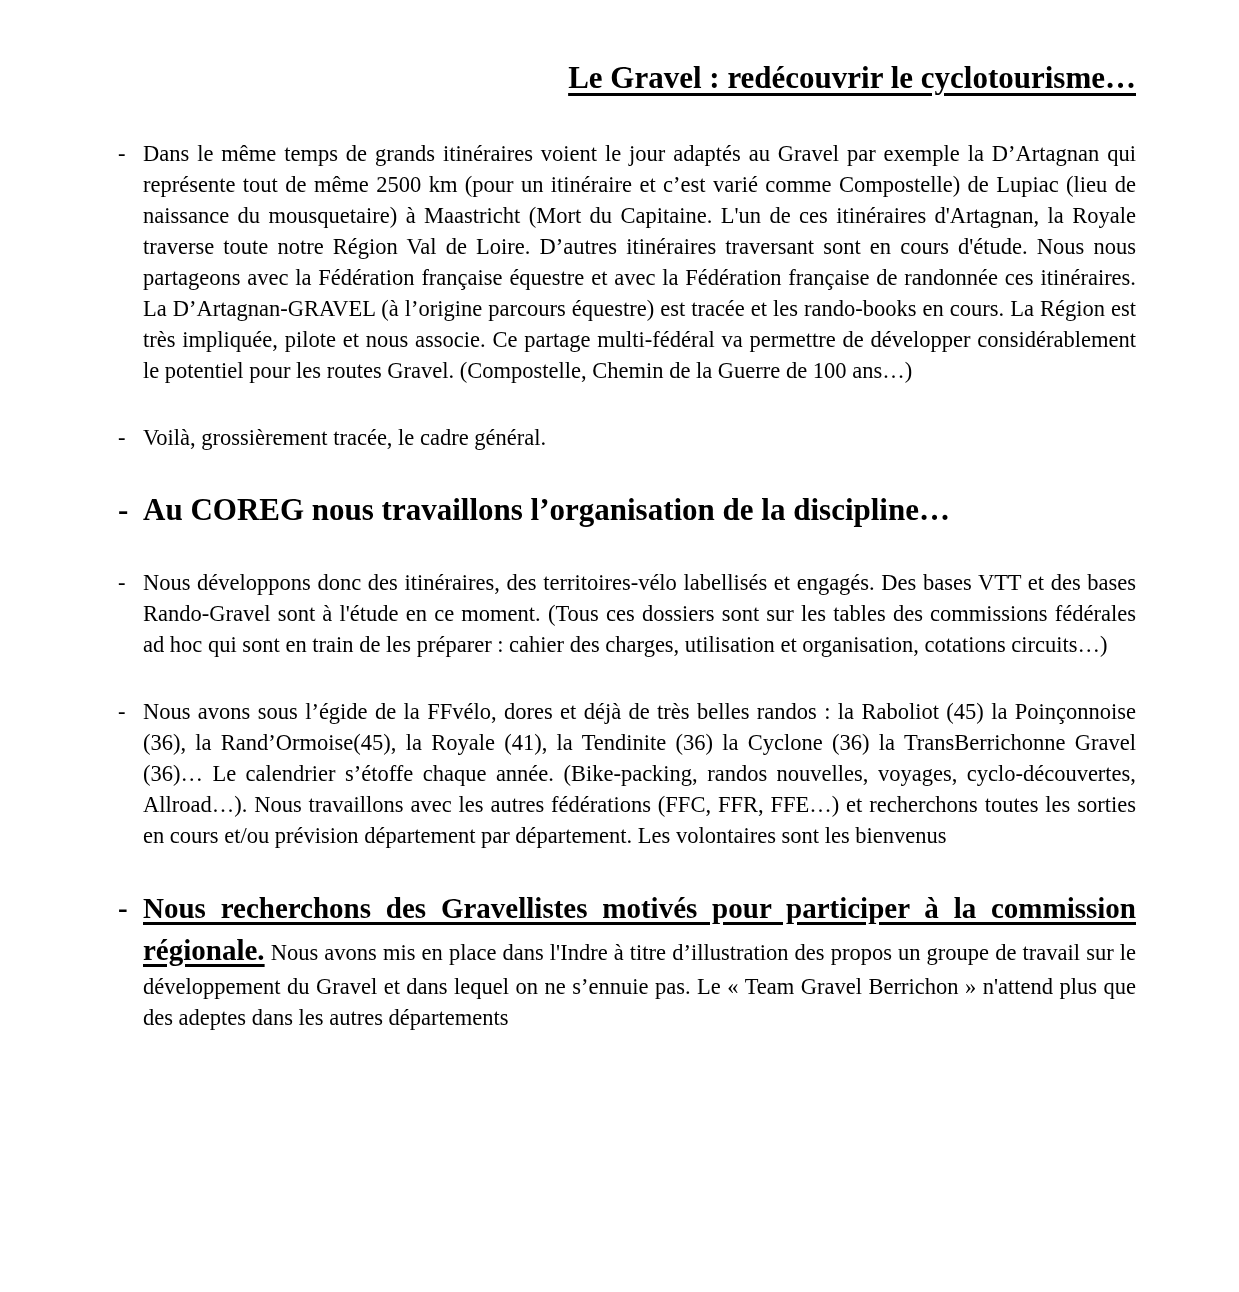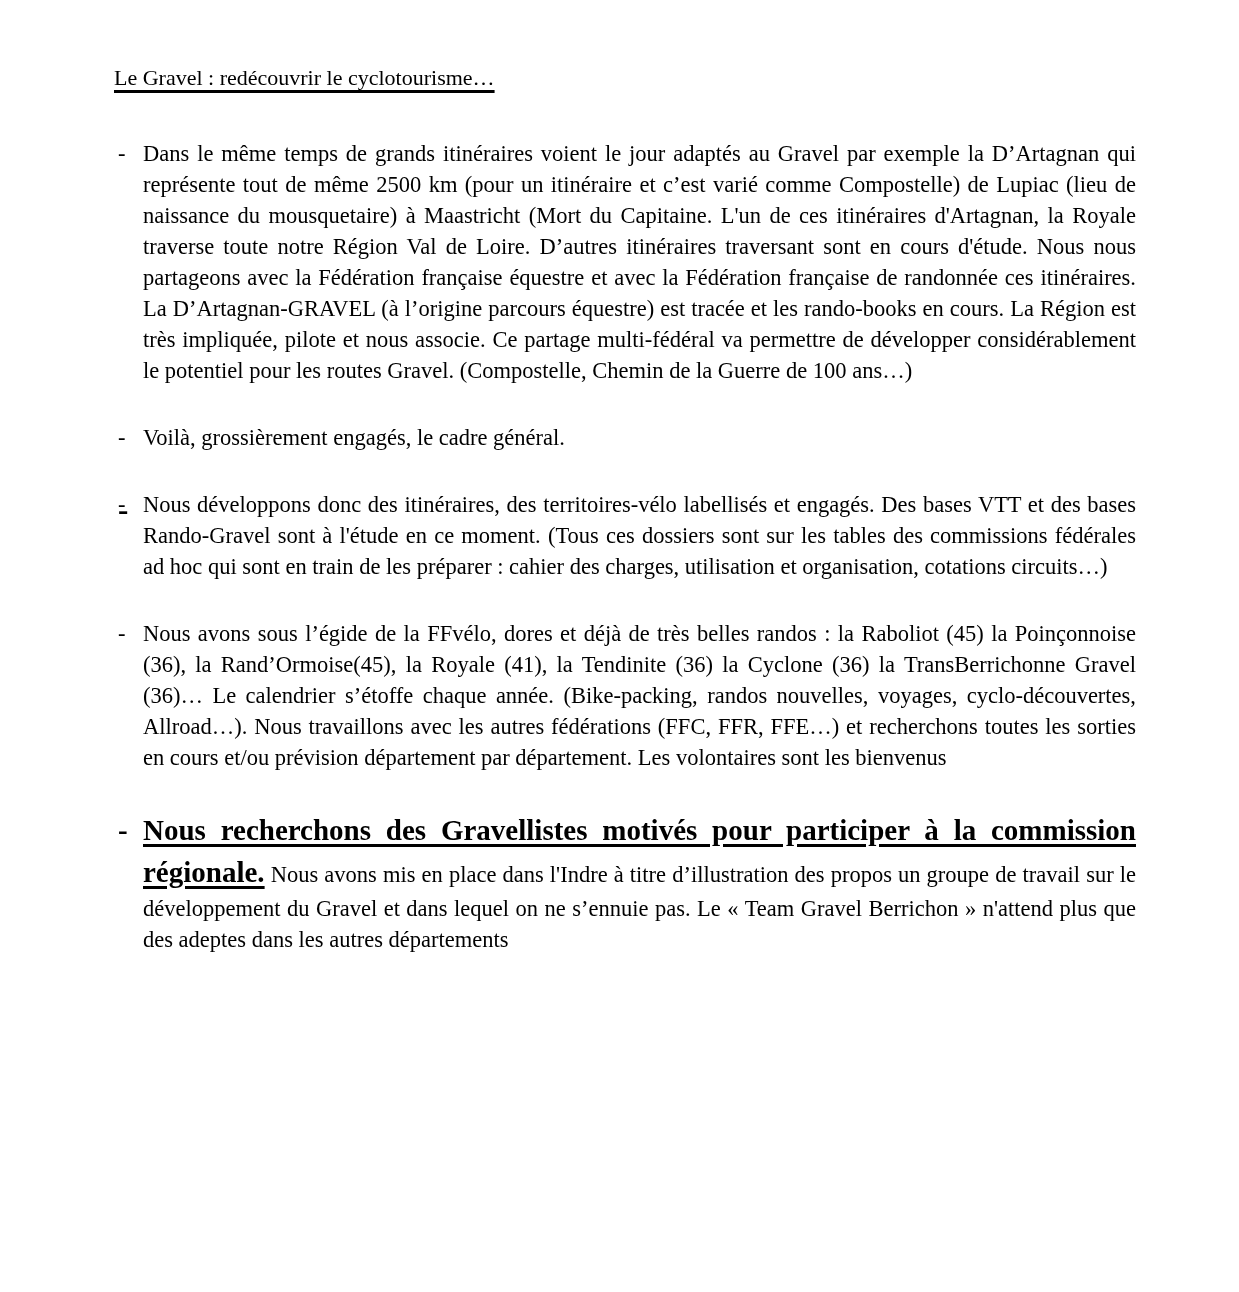--- a/index.html
+++ b/index.html
@@ -14,24 +14,25 @@
     overflow: hidden;
     font-family: "Liberation Serif", "DejaVu Serif", serif;
   }
   .page {
     box-sizing: border-box;
     width: 1239px;
     height: 1292px;
     padding: 58px 103px 0 114px;
   }
   .title {
-    font-size: 22px;
+    font-size: 31px;
     line-height: 40px;
-    font-weight: normal;
+    font-weight: bold;
     margin: 0 0 40px 0;
+    text-align: right;
   }
   .title .u {
     text-decoration: underline;
     text-decoration-thickness: 3px;
     text-underline-offset: 5px;
   }
   .para {
     position: relative;
     padding-left: 29px;
     text-align: justify;
@@ -66,23 +67,23 @@
 </style>
 </head>
 <body>
 
 <div class="page">
 
   <div class="title"><span class="u">Le Gravel : redécouvrir le cyclotourisme…</span></div>
 
   <div class="para"><span class="dash">-</span><span>Dans le même temps de grands itinéraires voient le jour adaptés au Gravel par exemple la D’Artagnan qui représente tout de même 2500 km (pour un itinéraire et c’est varié comme Compostelle) de Lupiac (lieu de naissance du mousquetaire) à Maastricht (Mort du Capitaine. L'un de ces itinéraires d'Artagnan, la </span><span class="b">Royale</span><span> traverse toute notre Région Val de Loire. D’autres itinéraires traversant sont en cours d'étude. Nous nous partageons avec la Fédération française équestre et avec la Fédération française de randonnée ces itinéraires. </span><span class="b">La D’Artagnan-GRAVEL</span><span> (à l’origine parcours équestre) est tracée et les rando-books en cours. La Région est très impliquée, pilote et nous associe. Ce partage multi-fédéral va permettre de développer considérablement le potentiel pour les routes Gravel. (Compostelle, Chemin de la Guerre de 100 ans…)</span></div>
 
-  <div class="para"><span class="dash">-</span><span>Voilà, grossièrement engagés, le cadre général.</span></div>
+  <div class="para"><span class="dash">-</span><span>Voilà, grossièrement tracée, le cadre général.</span></div>
 
-  <div class="para heading"><span class="dash">-</span></div>
+  <div class="para heading"><span class="dash">-</span><span>Au COREG nous travaillons l’organisation de la discipline…</span></div>
 
   <div class="para"><span class="dash">-</span><span>Nous développons donc </span><span class="b">des itinéraires, des territoires-vélo labellisés et engagés. Des bases VTT et des bases Rando-Gravel</span><span> sont à l'étude en ce moment. (Tous ces dossiers sont sur les tables des commissions fédérales ad hoc qui sont en train de les préparer : cahier des charges, utilisation et organisation, cotations circuits…)</span></div>
 
   <div class="para"><span class="dash">-</span><span>Nous avons </span><span class="b">sous l’égide de la FFvélo</span><span>, dores et déjà de </span><span class="b">très belles randos</span><span> : la Raboliot (45) la Poinçonnoise (36), la Rand’Ormoise(45), la Royale (41), la Tendinite (36) la Cyclone (36) la TransBerrichonne Gravel (36)… </span><span class="b">Le calendrier s’étoffe chaque année.</span><span> (Bike-packing, randos nouvelles, voyages, cyclo-découvertes, Allroad…). Nous travaillons </span><span class="b">avec les autres fédérations</span><span> (FFC, FFR, FFE…) et recherchons toutes les sorties en cours et/ou prévision département par département. Les volontaires sont les bienvenus</span></div>
 
   <div class="para"><span class="dash dash-big">-</span><span class="big-u">Nous recherchons des Gravellistes motivés pour participer à la commission régionale.</span><span> Nous avons mis en place dans l'Indre à titre d’illustration des propos un groupe de travail sur le développement du Gravel et dans lequel on ne s’ennuie pas. Le </span><span class="b">« Team Gravel Berrichon »</span><span> n'attend plus que des adeptes dans les autres départements</span></div>
 
 </div>
 
 </body></html>

